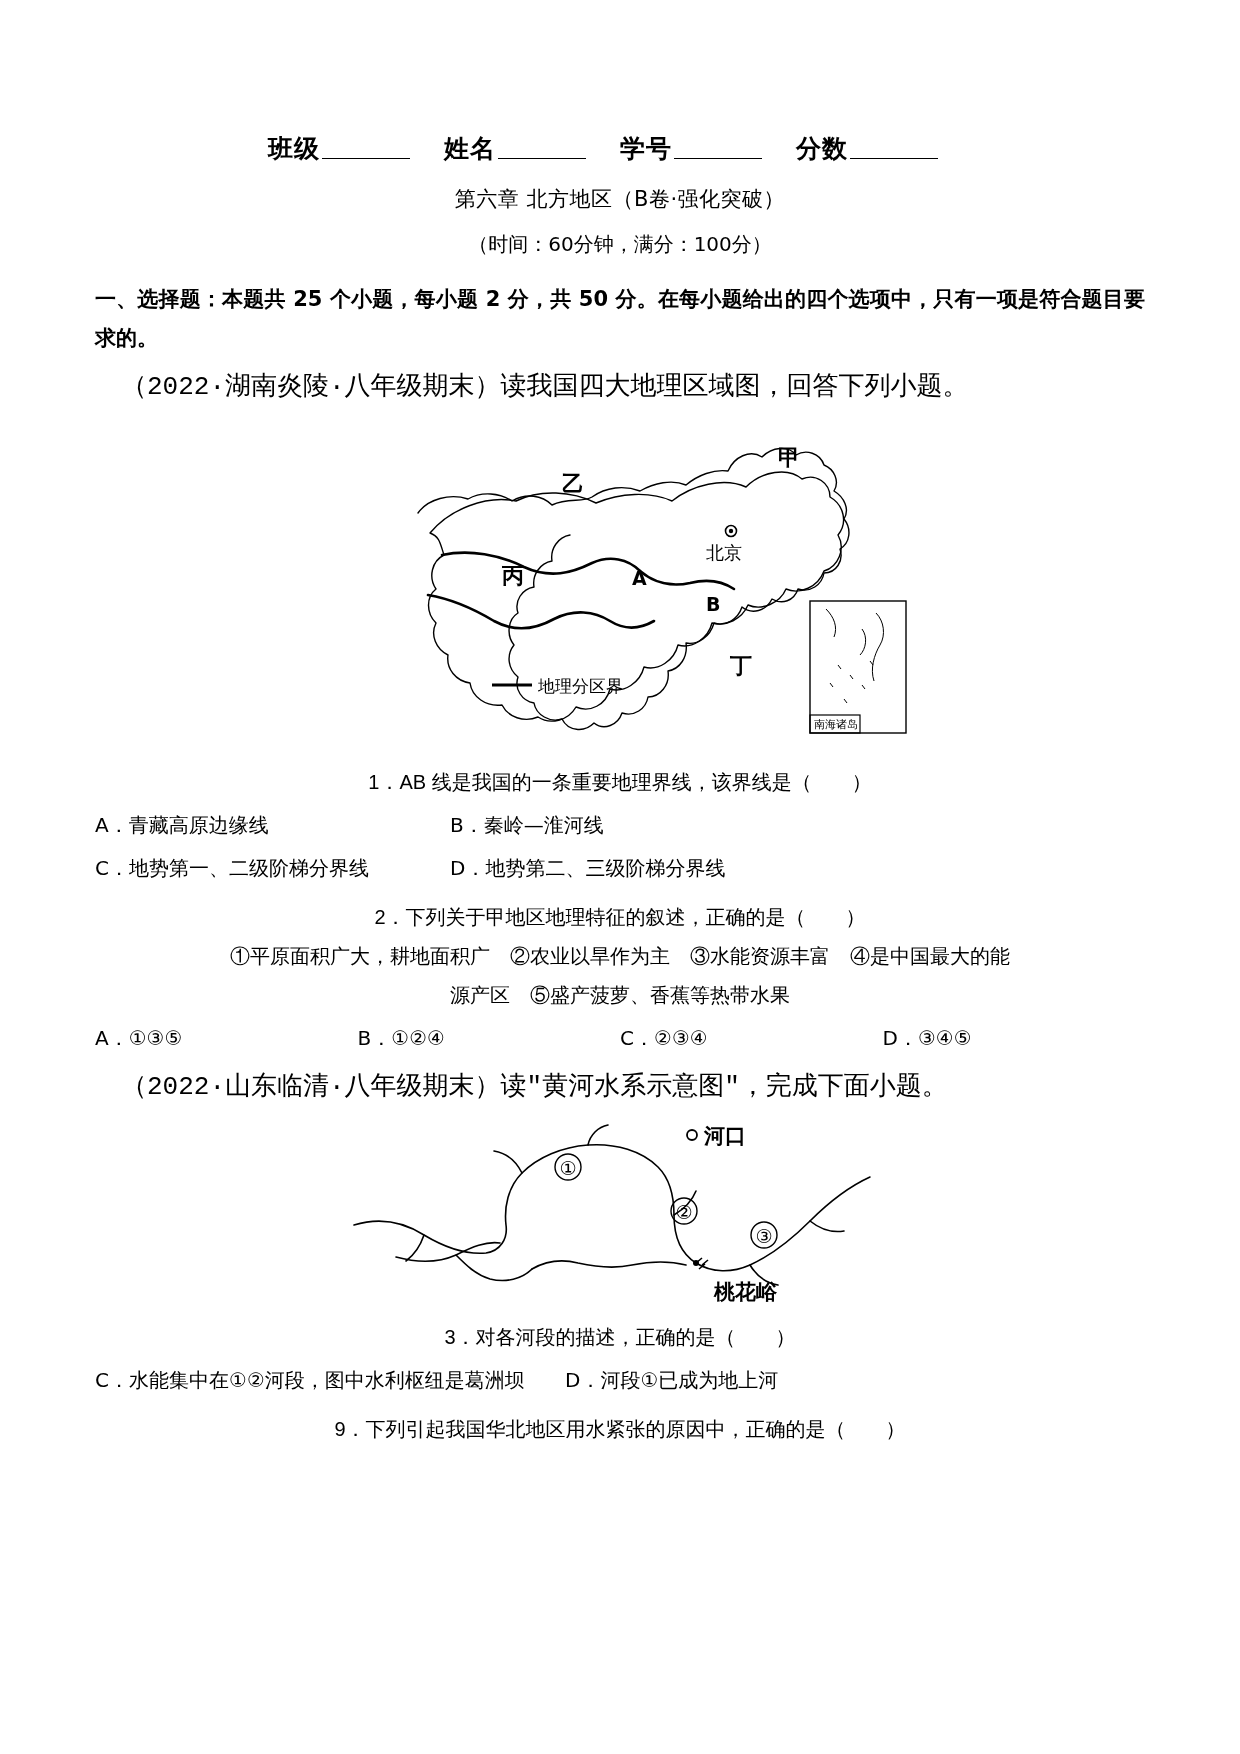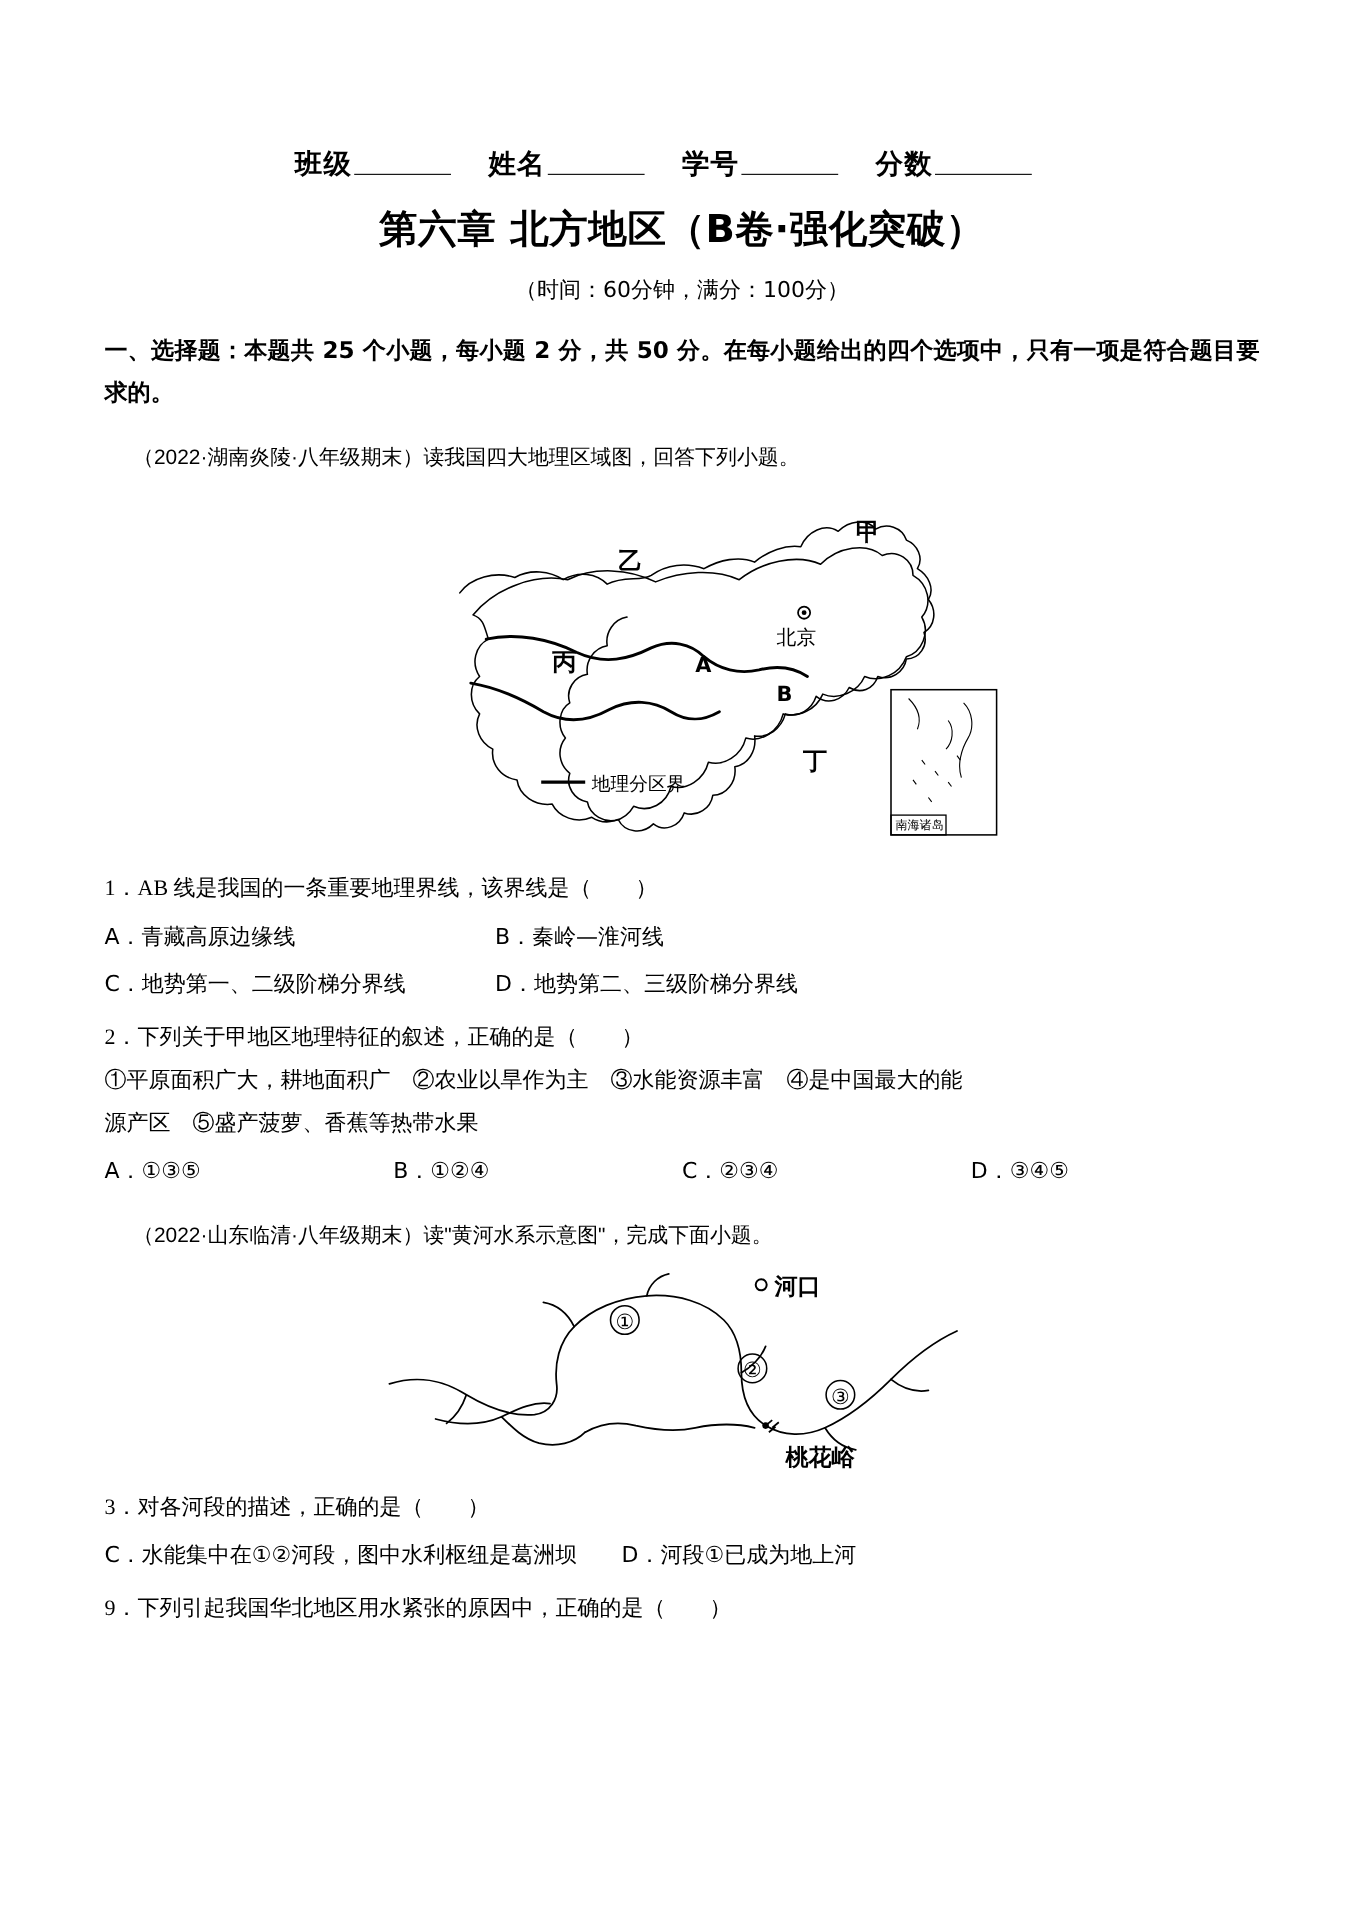--- a/index.html
+++ b/index.html
@@ -35,53 +35,54 @@
     border-bottom: 1.5px solid #000;
     width: 88px;
     margin: 0 8px 0 2px;
     vertical-align: -2px;
   }
   .info-line .grp { margin-right: 26px; }
 
   .doc-title {
     margin-top: 20px;
     text-align: center;
-    font-size: 35px;
-    font-weight: bold;
+    font-size: 21px;
+    font-weight: normal;
     font-family: "DejaVu Sans", sans-serif;
     letter-spacing: 0.5px;
   }
   .sub-title {
     margin-top: 18px;
     text-align: center;
     font-size: 20px;
     font-family: "DejaVu Sans", sans-serif;
   }
 
   .section-head {
     margin-top: 22px;
     font-size: 21px;
     font-weight: bold;
     font-family: "DejaVu Sans", sans-serif;
     line-height: 1.85;
     text-align: justify;
   }
 
   .src-line {
-    margin-top: 26px;
-    font-size: 19px;
-    font-family: Liberation Sans, sans-serif;
+    margin-top: 10px;
+    font-size: 26px;
+    font-family: Liberation Mono, monospace;
     text-indent: 26px;
   }
 
   .q {
     font-size: 20px;
-    font-family: Liberation Serif, serif;
+    font-family: Liberation Sans, sans-serif;
     line-height: 1.95;
     margin-top: 10px;
+    text-align: center;
   }
   .opt-row {
     font-size: 20px;
     font-family: "DejaVu Sans", sans-serif;
     line-height: 1.95;
     display: flex;
     margin-top: 4px;
     align-items: flex-end;
   }
   .opt-row .o1 { width: 355px; flex: none; }

